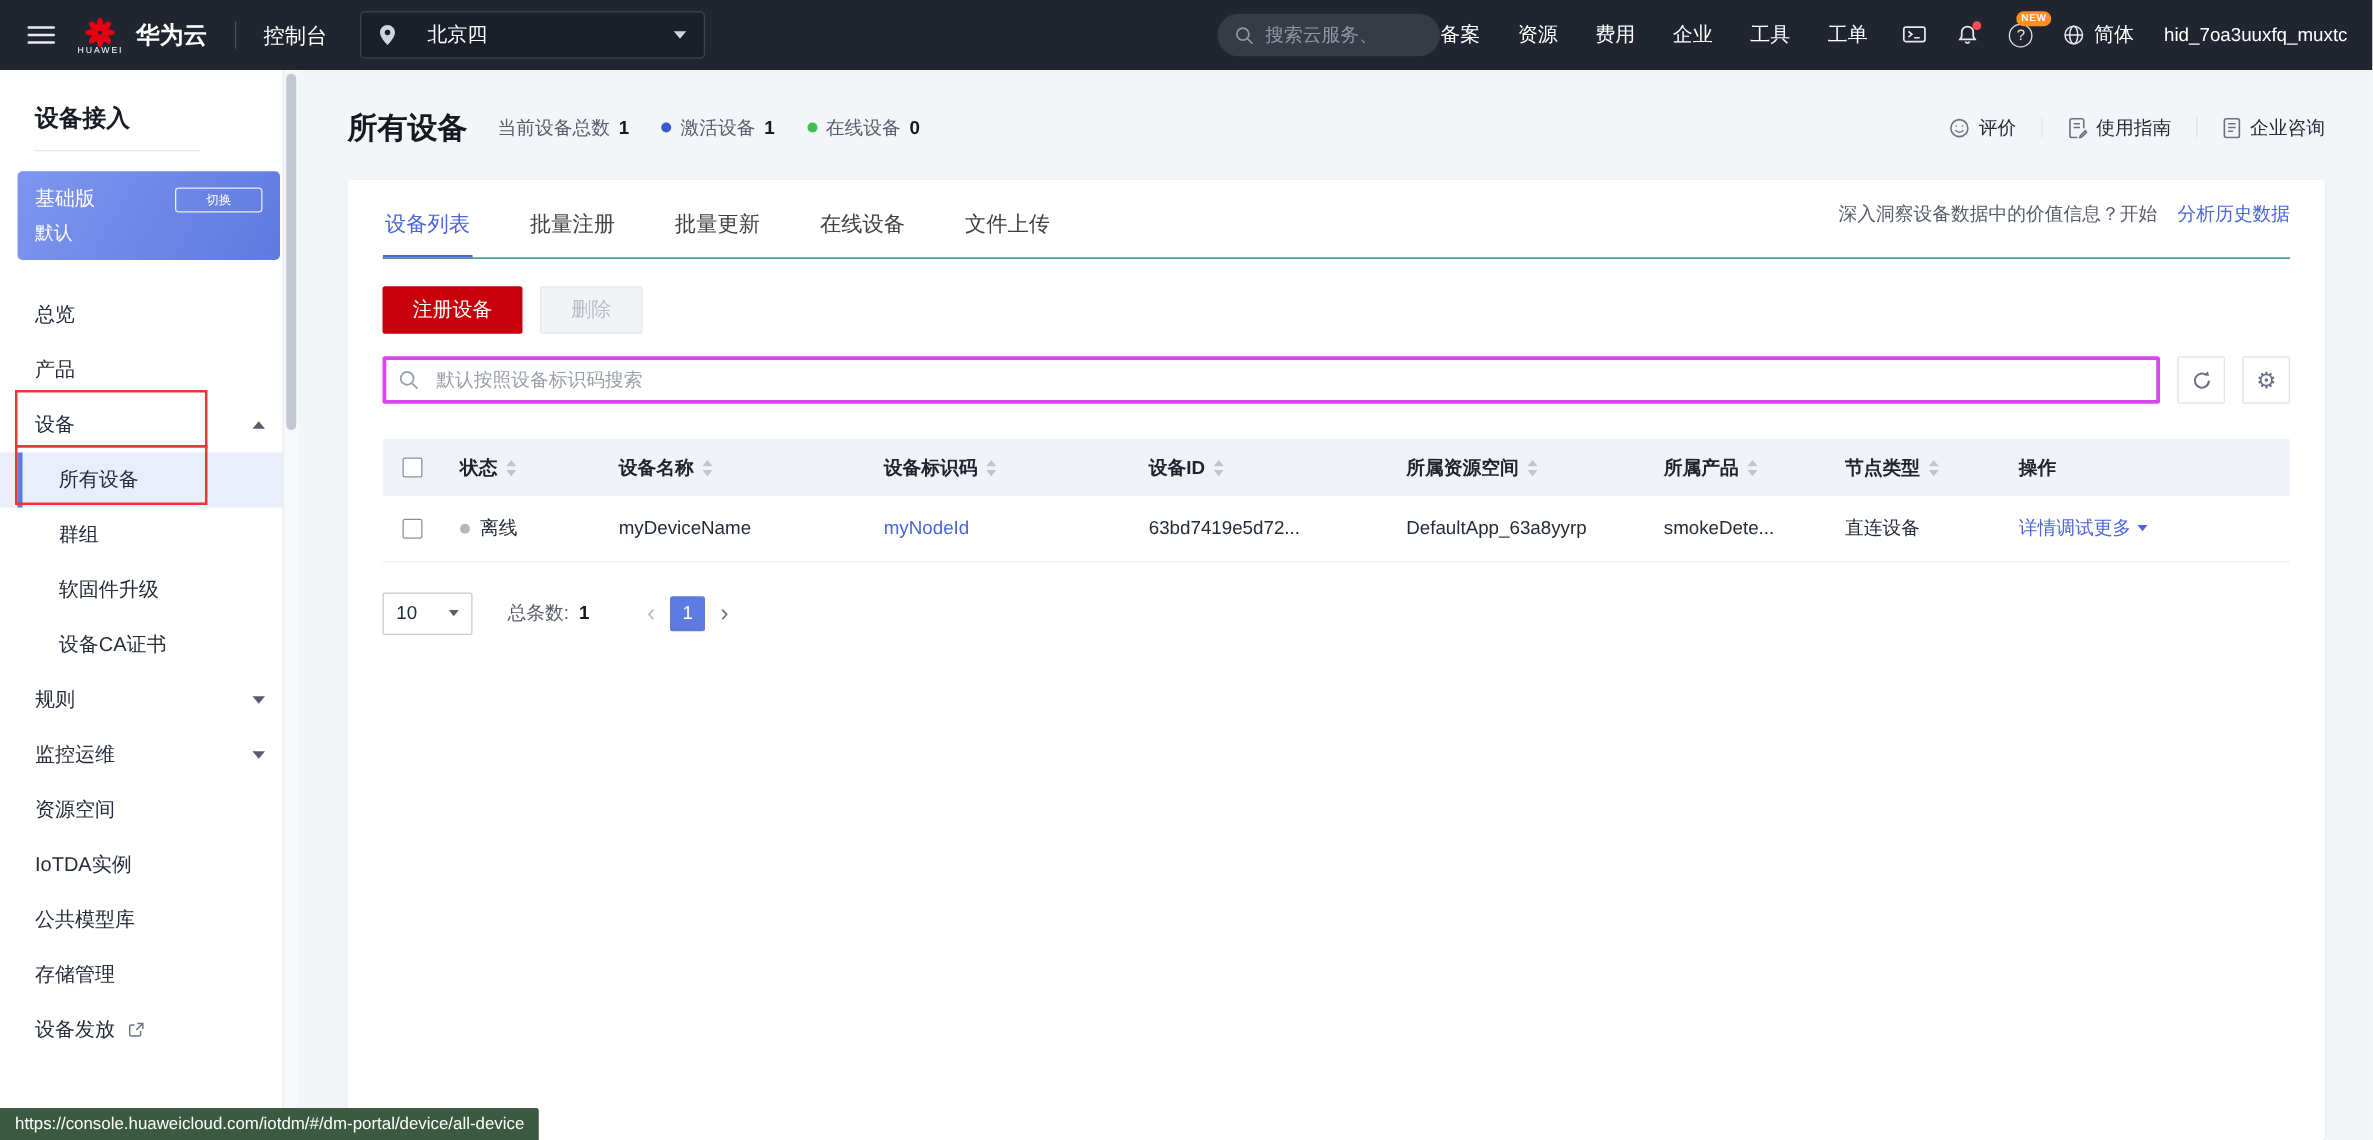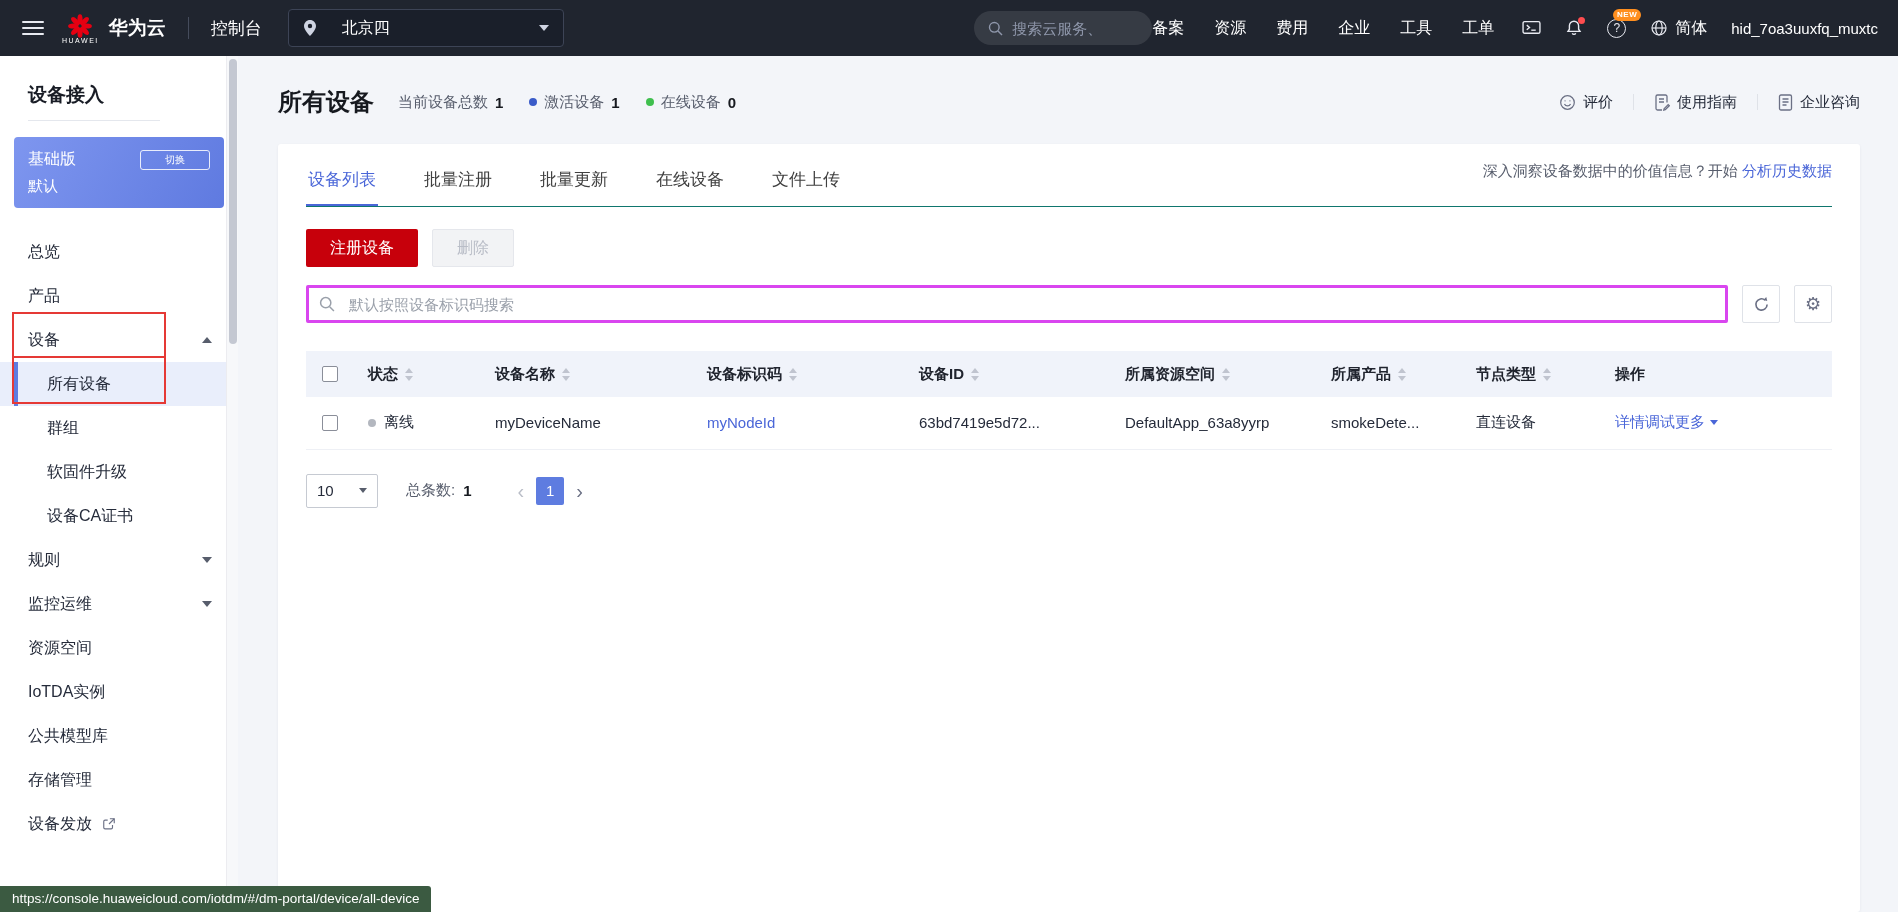--- a/index.html
+++ b/index.html
@@ -90,21 +90,21 @@
   .ha-item{display:flex;align-items:center;gap:7px;font-size:15px;color:#252b3a;cursor:pointer;white-space:nowrap}
   .ha-div{width:1px;height:16px;background:#dfe2e8;margin:0 20px}
 
   .card{background:#fff;margin:26px 38px 0 40px;border-radius:3px;padding:18px 28px 28px;flex:1;
     box-shadow:0 1px 3px rgba(20,30,60,.06);min-height:0}
   .tabs-row{display:flex;align-items:flex-start;border-bottom:1px solid #0f766e}
   .tabs{display:flex;gap:44px}
   .tab{font-size:17px;color:#404040;padding:6px 2px 15px;cursor:pointer;white-space:nowrap}
   .tab.active{color:var(--accent);box-shadow:inset 0 -2px 0 0 var(--accent)}
   .insight{margin-left:auto;font-size:15px;color:#575d6c;padding-bottom:15px;white-space:nowrap}
-  .insight .link{margin-left:0}
+  .insight .link{margin-left:12px}
   .link{color:var(--accent);cursor:pointer}
 
   .action-row{margin-top:22px;display:flex;gap:14px}
   .btn{height:38px;border-radius:2px;font-size:16px;padding:0 24px;cursor:pointer;border:none;font-family:inherit}
   .btn.primary{background:var(--red);color:#fff}
   .btn.disabled{background:#f2f3f5;color:#b9bdc7;border:1px solid #e5e7ec;cursor:not-allowed}
 
   .search-row{margin-top:18px;display:flex;align-items:center}
   .search-box{flex:1;position:relative}
   .search-box input{width:100%;height:38px;border:3px solid #d946ef;border-radius:2px;

